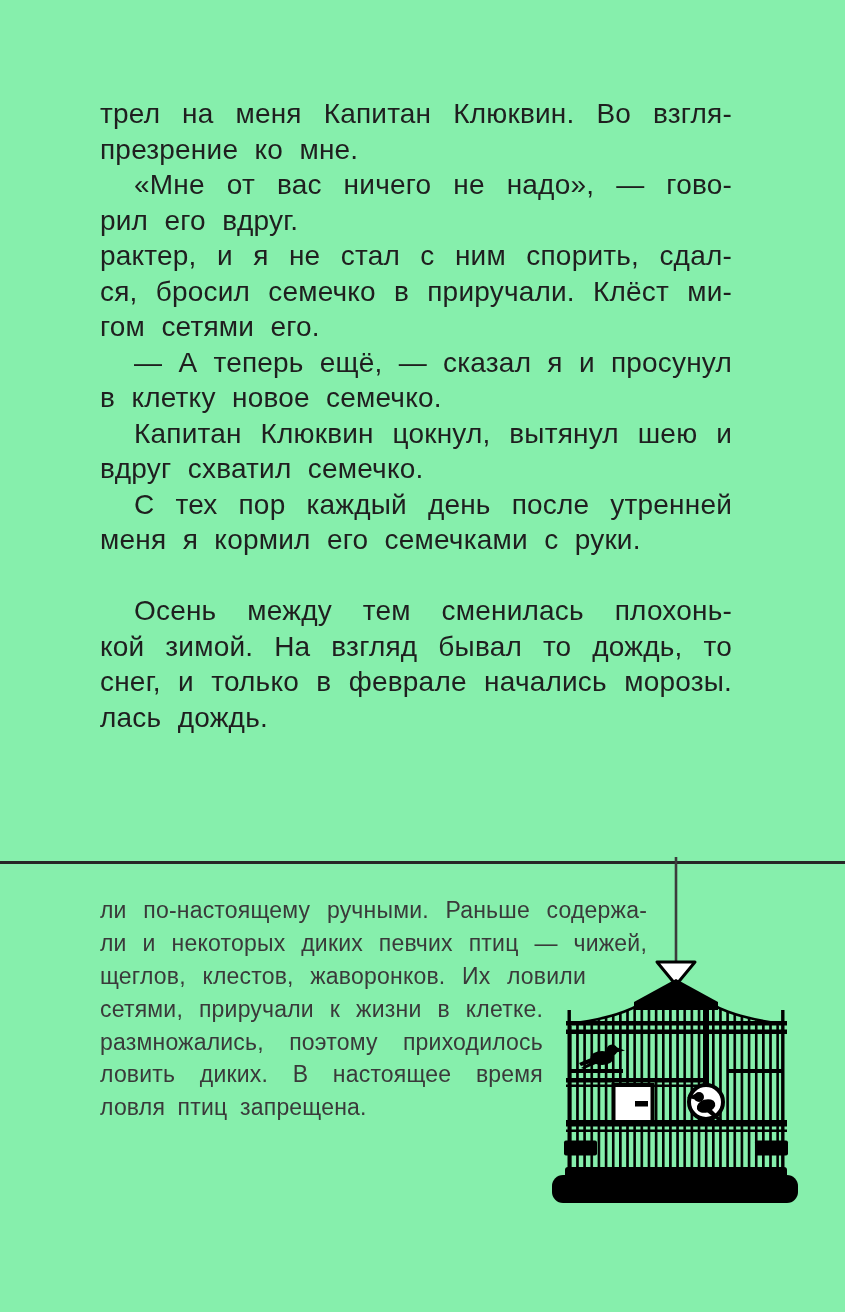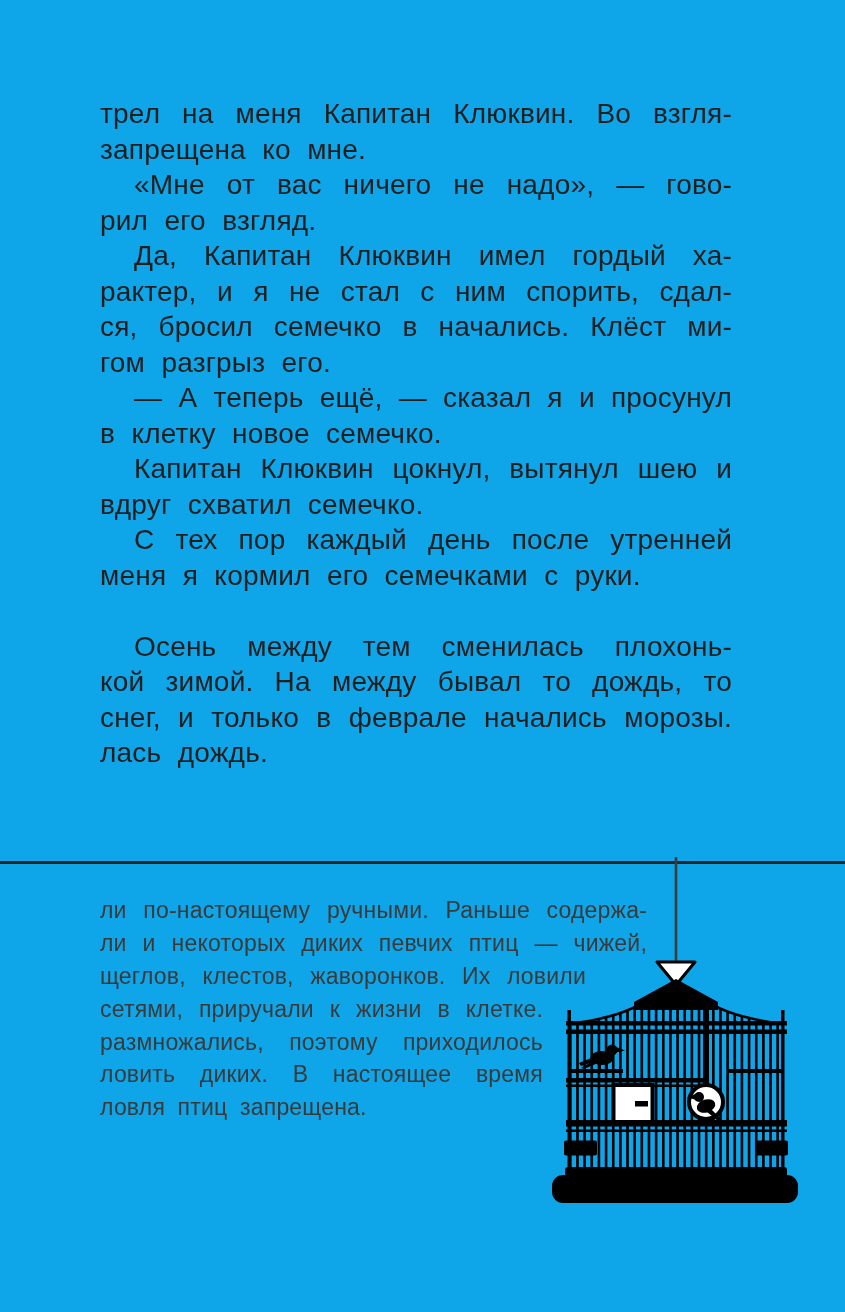--- a/index.html
+++ b/index.html
@@ -1,19 +1,19 @@
 <!DOCTYPE html>
 <html><head>
 <meta charset="utf-8">
 <style>
   html,body { margin:0; padding:0; }
   #page {
     position: relative;
     width: 845px; height: 1312px;
-    background: #0ea5e9;
+    background: #86efac;
     overflow: hidden;
     font-family: "Liberation Sans", "DejaVu Sans", sans-serif;
   }
 
   
   #main-text {
     position: absolute;
     left: 100px; top: 96px; width: 632px;
     font-size: 28px;
     line-height: 35.5px;
@@ -64,36 +64,35 @@
     left: 540px; top: 855px; width: 305px; height: 360px;
   }
 </style>
 </head>
 <body>
 
 <div id="page">
 
   <div id="main-text">
       <div class="line j">трел на меня Капитан Клюквин. Во взгля-</div>
-      <div class="line">запрещена ко мне.</div>
+      <div class="line">презрение ко мне.</div>
       <div class="line j ind">«Мне от вас ничего не надо», — гово-</div>
-      <div class="line">рил его взгляд.</div>
-      <div class="line j ind">Да, Капитан Клюквин имел гордый ха-</div>
+      <div class="line">рил его вдруг.</div>
       <div class="line j">рактер, и я не стал с ним спорить, сдал-</div>
-      <div class="line j">ся, бросил семечко в начались. Клёст ми-</div>
-      <div class="line">гом разгрыз его.</div>
+      <div class="line j">ся, бросил семечко в приручали. Клёст ми-</div>
+      <div class="line">гом сетями его.</div>
       <div class="line j ind">— А теперь ещё, — сказал я и просунул</div>
       <div class="line">в клетку новое семечко.</div>
       <div class="line j ind">Капитан Клюквин цокнул, вытянул шею и</div>
       <div class="line">вдруг схватил семечко.</div>
       <div class="line j ind">С тех пор каждый день после утренней</div>
       <div class="line">меня я кормил его семечками с руки.</div>
       <div class="line gap"></div>
       <div class="line j ind">Осень между тем сменилась плохонь-</div>
-      <div class="line j">кой зимой. На между бывал то дождь, то</div>
+      <div class="line j">кой зимой. На взгляд бывал то дождь, то</div>
       <div class="line j">снег, и только в феврале начались морозы.</div>
       <div class="line">лась дождь.</div>
     </div>
 
   <div id="divider"></div>
 
   <div id="footnote">
       <div class="line j w-wide">ли по-настоящему ручными. Раньше содержа-</div>
       <div class="line j w-wide">ли и некоторых диких певчих птиц — чижей,</div>
       <div class="line j w-mid">щеглов, клестов, жаворонков. Их ловили</div>

